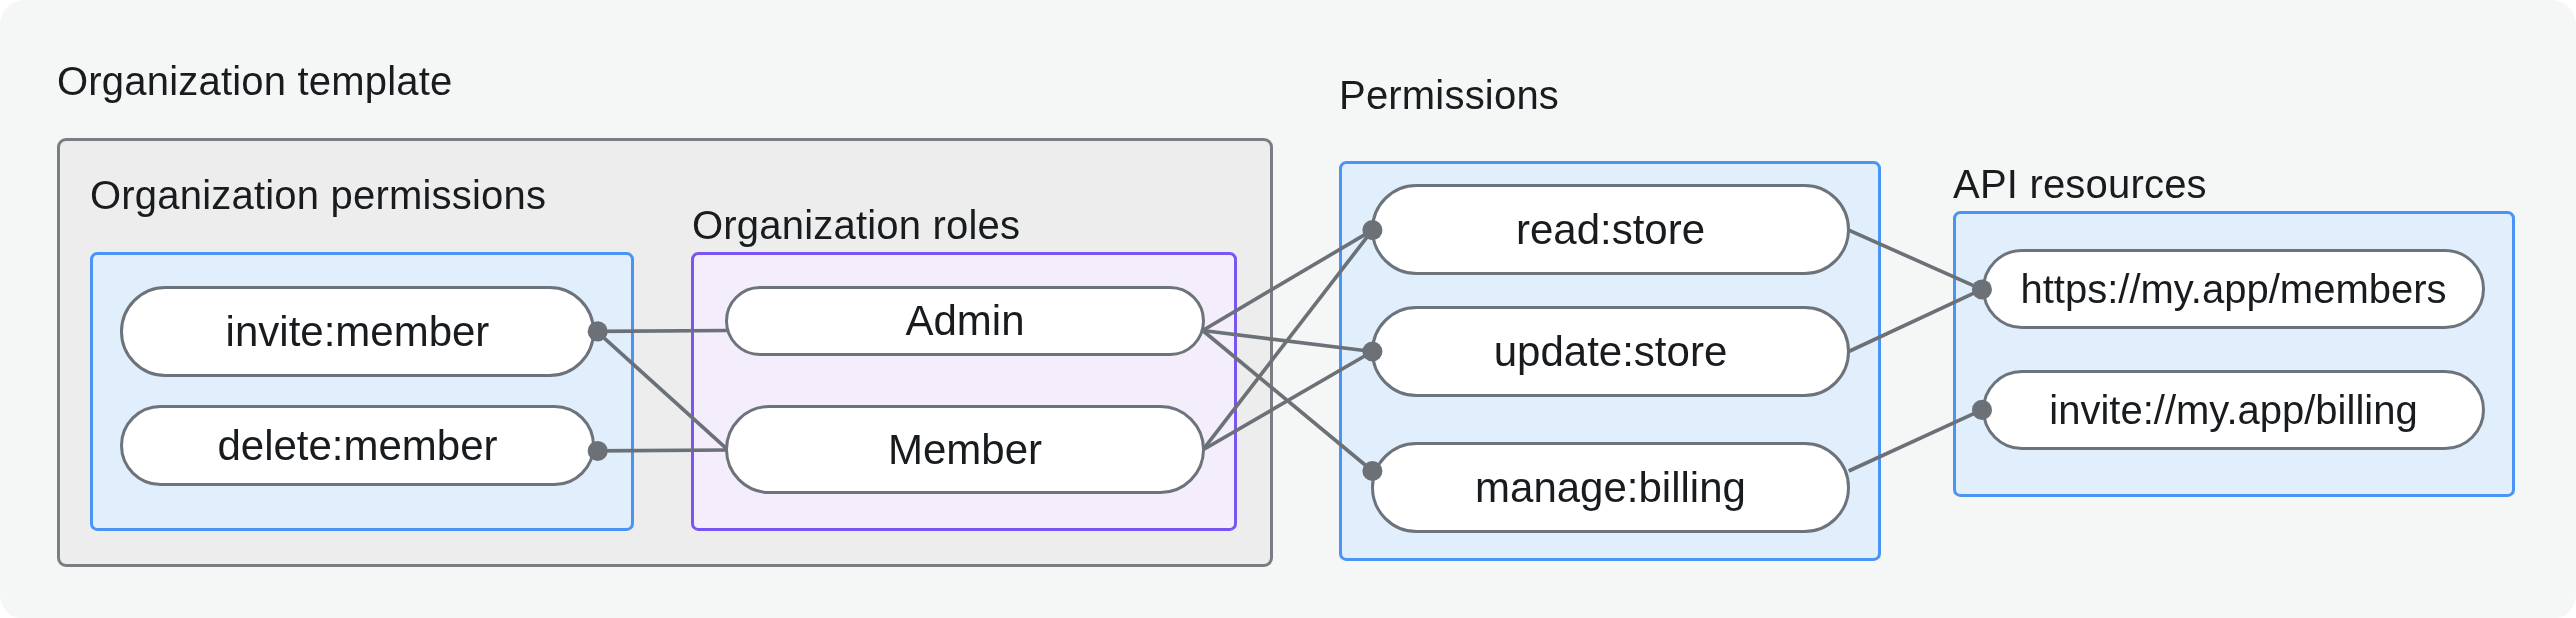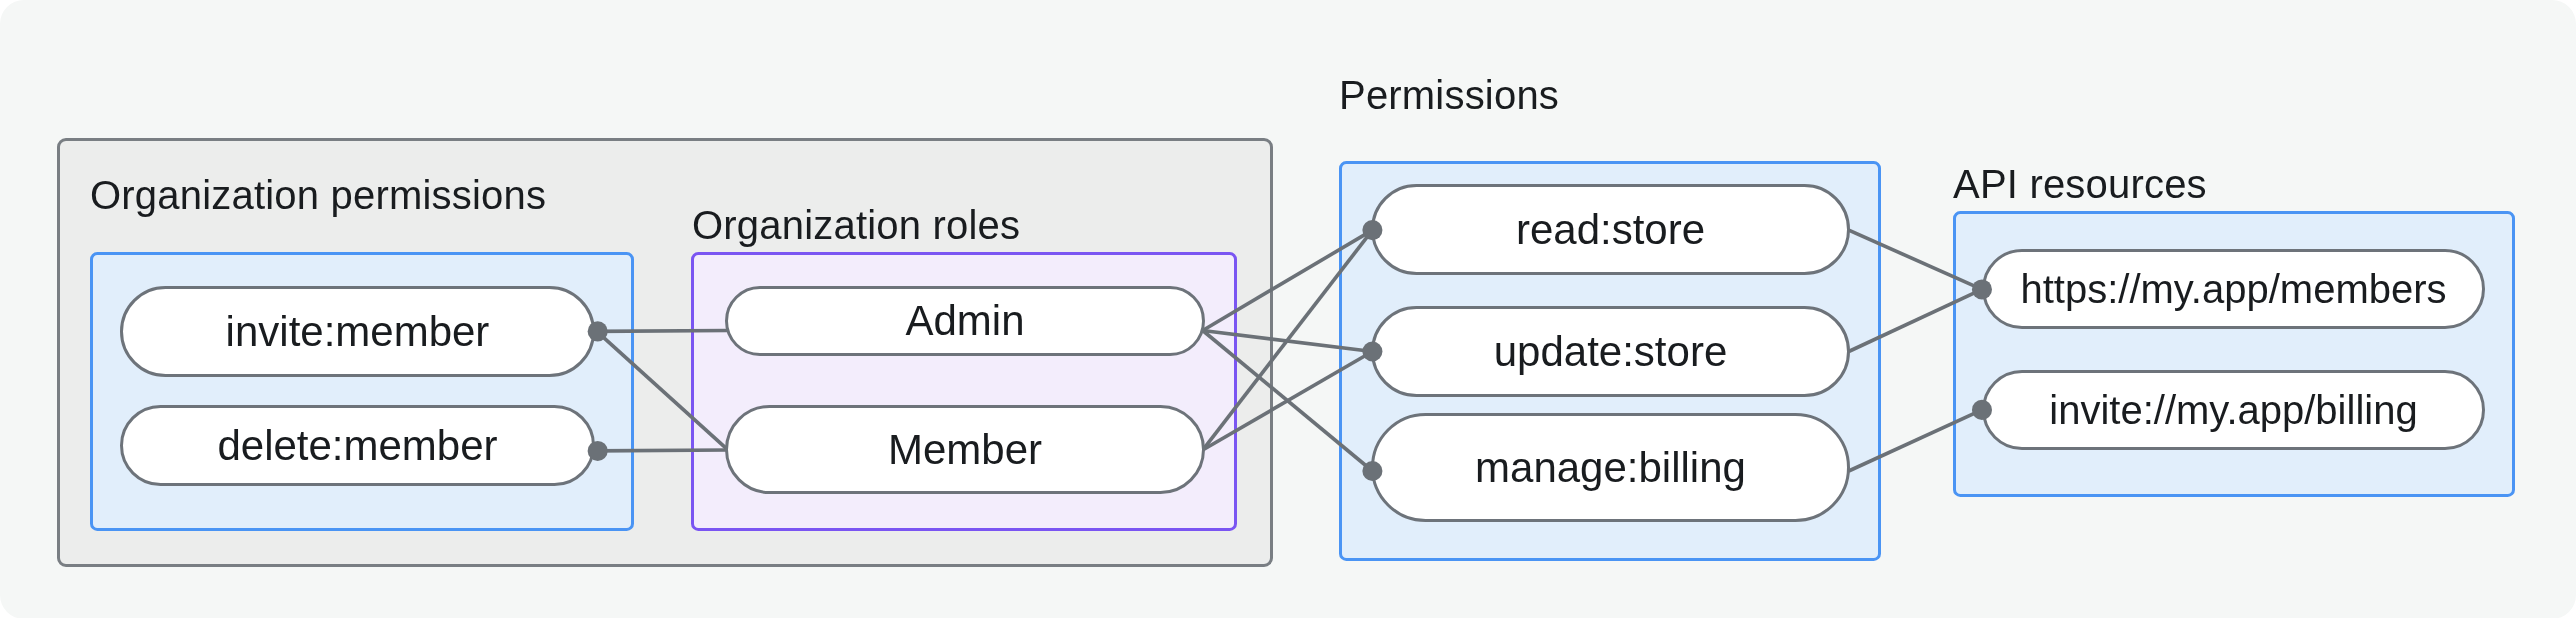--- a/index.html
+++ b/index.html
@@ -84,39 +84,40 @@
     font-size: 42px;
     color: #191c1f;
     white-space: nowrap;
   }
   .pill-invite { left: 120px;  top: 286px; width: 475px; height: 91px; }
   .pill-delete { left: 120px;  top: 405px; width: 475px; height: 81px; }
   .pill-admin  { left: 725px;  top: 286px; width: 480px; height: 70px;  }
   .pill-member { left: 725px;  top: 405px; width: 480px; height: 89px;  }
   .pill-read   { left: 1371px; top: 184px; width: 479px; height: 91px; }
   .pill-update { left: 1371px; top: 306px; width: 479px; height: 91px; }
-  .pill-manage { left: 1371px; top: 413px; width: 479px; height: 109px; }
+  .pill-manage { left: 1371px; top: 442px; width: 479px; height: 91px; }
   .pill-api { font-size: 40px; }
   .pill-members { left: 1982px; top: 249px; width: 503px; height: 80px; }
   .pill-billing { left: 1982px; top: 370px; width: 503px; height: 80px; }
 
   .edge { stroke: #6b7177; stroke-width: 4; }
   .dot  { fill: #6b7177; }
 </style>
 </head>
 <body>
 
 <div class="canvas">
 
   <div class="box box-outer"></div>
   <div class="box box-blue box-org-perms"></div>
   <div class="box box-purple box-org-roles"></div>
   <div class="box box-blue box-permissions"></div>
   <div class="box box-blue box-api"></div>
 
+  <div class="label lbl-org-template">Organization template</div>
   <div class="label lbl-org-perms">Organization permissions</div>
   <div class="label lbl-org-roles">Organization roles</div>
   <div class="label lbl-permissions">Permissions</div>
   <div class="label lbl-api">API resources</div>
 
   <svg class="edges-layer" viewBox="0 0 2823 678">
     <line class="edge" x1="652" y1="363" x2="798" y2="362"></line>
     <line class="edge" x1="654" y1="363" x2="798" y2="493"></line>
     <line class="edge" x1="652" y1="494" x2="798" y2="493"></line>
     <line class="edge" x1="1318" y1="362" x2="1504" y2="252"></line>

